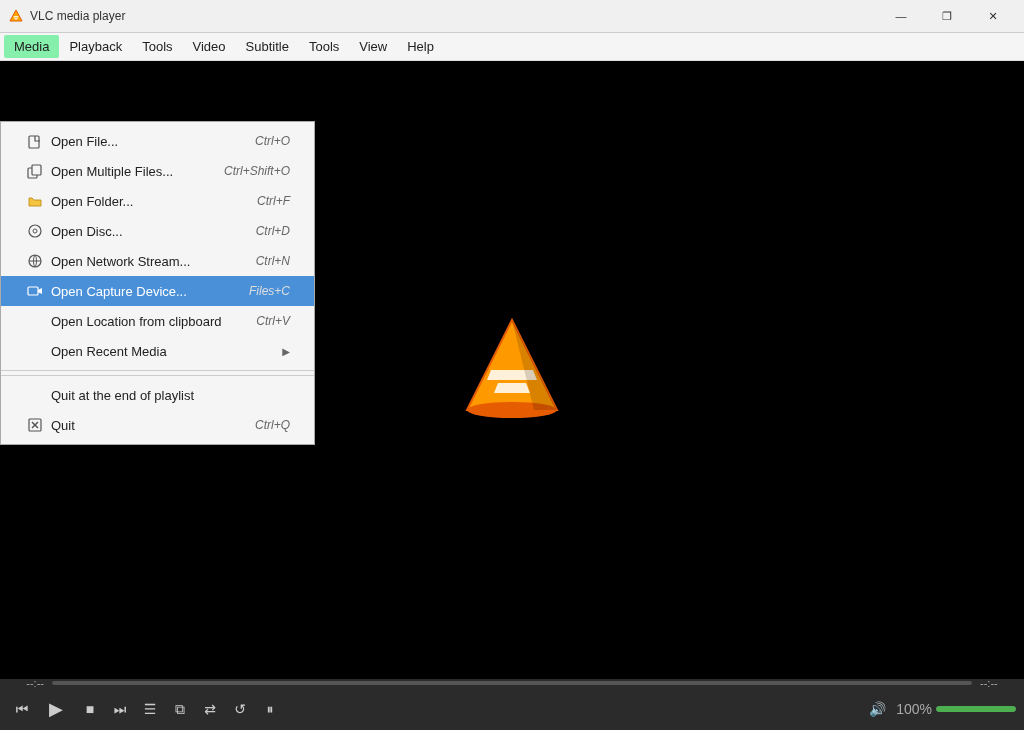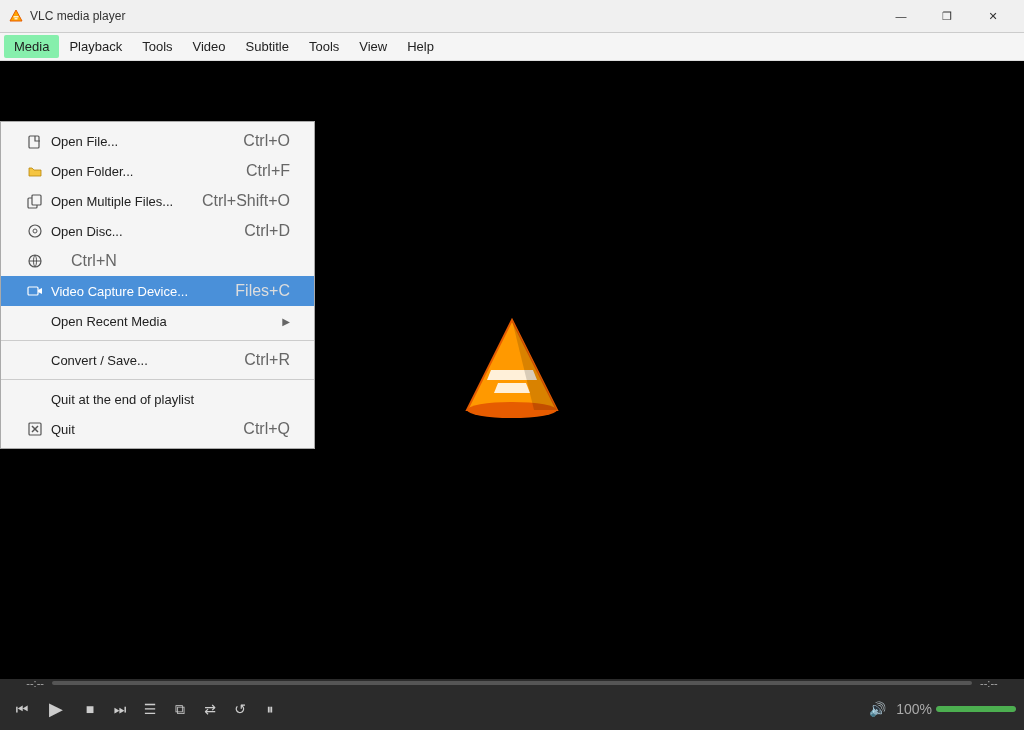--- a/index.html
+++ b/index.html
@@ -207,22 +207,23 @@
       align-items: center;
       justify-content: center;
       font-size: 13px;
       flex-shrink: 0;
     }
     .dd-item-label {
       flex: 1;
     }
     .dd-item-shortcut {
       color: #666;
-      font-size: 16px;
+      font-size: 12px;
       margin-left: 20px;
+      font-style: italic;
     }
     .dd-item.highlighted .dd-item-shortcut {
       color: #ddd;
     }
     .dd-separator {
       height: 1px;
       background: #ccc;
       margin: 4px 0;
     }
     .dd-item-arrow {
@@ -330,36 +331,36 @@
                 <polyline points="8,3 8,8 13,8" fill="none" stroke="#555" stroke-width="1.2"></polyline>
               </svg>
           </div>
           <span class="dd-item-label">Open File...</span>
           <span class="dd-item-shortcut">Ctrl+O</span>
         </div>
 
         <div class="dd-item">
           <div class="dd-item-icon">
             <svg width="16" height="16" viewBox="0 0 16 16">
+                <rect x="1" y="5" width="9" height="10" rx="1" fill="none" stroke="#555" stroke-width="1.2"></rect>
+                <rect x="5" y="2" width="9" height="10" rx="1" fill="#f5f5f5" stroke="#555" stroke-width="1.2"></rect>
+              </svg>
+          </div>
+          <span class="dd-item-label">Open Multiple Files...</span>
+          <span class="dd-item-shortcut">Ctrl+Shift+O</span>
+        </div>
+
+        <div class="dd-item">
+          <div class="dd-item-icon">
+            <svg width="16" height="16" viewBox="0 0 16 16">
                 <path d="M2,5 L2,13 L14,13 L14,7 L7,7 L5,5 Z" fill="#f5c542" stroke="#b8860b" stroke-width="0.8"></path>
               </svg>
           </div>
           <span class="dd-item-label">Open Folder...</span>
           <span class="dd-item-shortcut">Ctrl+F</span>
-        </div>
-
-        <div class="dd-item">
-          <div class="dd-item-icon">
-            <svg width="16" height="16" viewBox="0 0 16 16">
-                <rect x="1" y="5" width="9" height="10" rx="1" fill="none" stroke="#555" stroke-width="1.2"></rect>
-                <rect x="5" y="2" width="9" height="10" rx="1" fill="#f5f5f5" stroke="#555" stroke-width="1.2"></rect>
-              </svg>
-          </div>
-          <span class="dd-item-label">Open Multiple Files...</span>
-          <span class="dd-item-shortcut">Ctrl+Shift+O</span>
         </div>
 
         <div class="dd-item">
           <div class="dd-item-icon">
             <svg width="16" height="16" viewBox="0 0 16 16">
                 <circle cx="8" cy="8" r="6" fill="none" stroke="#555" stroke-width="1.2"></circle>
                 <circle cx="8" cy="8" r="2" fill="none" stroke="#555" stroke-width="1"></circle>
               </svg>
           </div>
           <span class="dd-item-label">Open Disc...</span>
@@ -367,50 +368,51 @@
         </div>
 
         <div class="dd-item">
           <div class="dd-item-icon">
             <svg width="16" height="16" viewBox="0 0 16 16">
                 <circle cx="8" cy="8" r="6" fill="none" stroke="#555" stroke-width="1.2"></circle>
                 <path d="M8,2 C6,4 6,12 8,14 M8,2 C10,4 10,12 8,14" fill="none" stroke="#555" stroke-width="1"></path>
                 <line x1="2" y1="8" x2="14" y2="8" stroke="#555" stroke-width="1"></line>
               </svg>
           </div>
+          <span class="dd-item-label">Open Network Stream...</span>
           <span class="dd-item-shortcut">Ctrl+N</span>
         </div>
 
         <div class="dd-item highlighted">
           <div class="dd-item-icon">
             <svg width="16" height="16" viewBox="0 0 16 16">
                 <rect x="1" y="4" width="10" height="8" rx="1" fill="none" stroke="white" stroke-width="1.2"></rect>
                 <polygon points="11,7 15,5 15,11 11,9" fill="white"></polygon>
               </svg>
           </div>
-          <span class="dd-item-label">Video Capture Device...</span>
+          <span class="dd-item-label">Open Capture Device...</span>
           <span class="dd-item-shortcut">Files+C</span>
         </div>
 
+        <div class="dd-item">
+          <div class="dd-item-icon"></div>
+          <span class="dd-item-label">Open Location from clipboard</span>
+          <span class="dd-item-shortcut">Ctrl+V</span>
+        </div>
 
         <div class="dd-item">
           <div class="dd-item-icon"></div>
           <span class="dd-item-label">Open Recent Media</span>
           <span class="dd-item-shortcut"></span>
           <span class="dd-item-arrow">▶</span>
         </div>
 
         <div class="dd-separator"></div>
 
 
-        <div class="dd-item">
-          <div class="dd-item-icon"></div>
-          <span class="dd-item-label">Convert / Save...</span>
-          <span class="dd-item-shortcut">Ctrl+R</span>
-        </div>
 
 
         <div class="dd-separator"></div>
 
         <div class="dd-item">
           <div class="dd-item-icon"></div>
           <span class="dd-item-label">Quit at the end of playlist</span>
           <span class="dd-item-shortcut"></span>
         </div>
 

